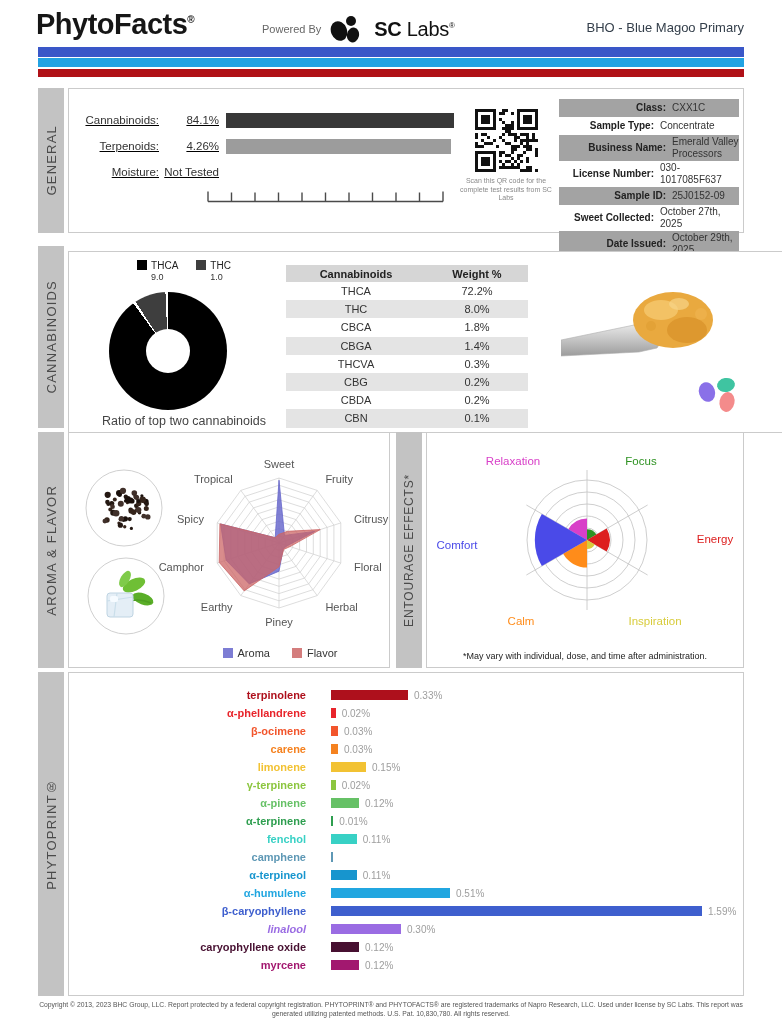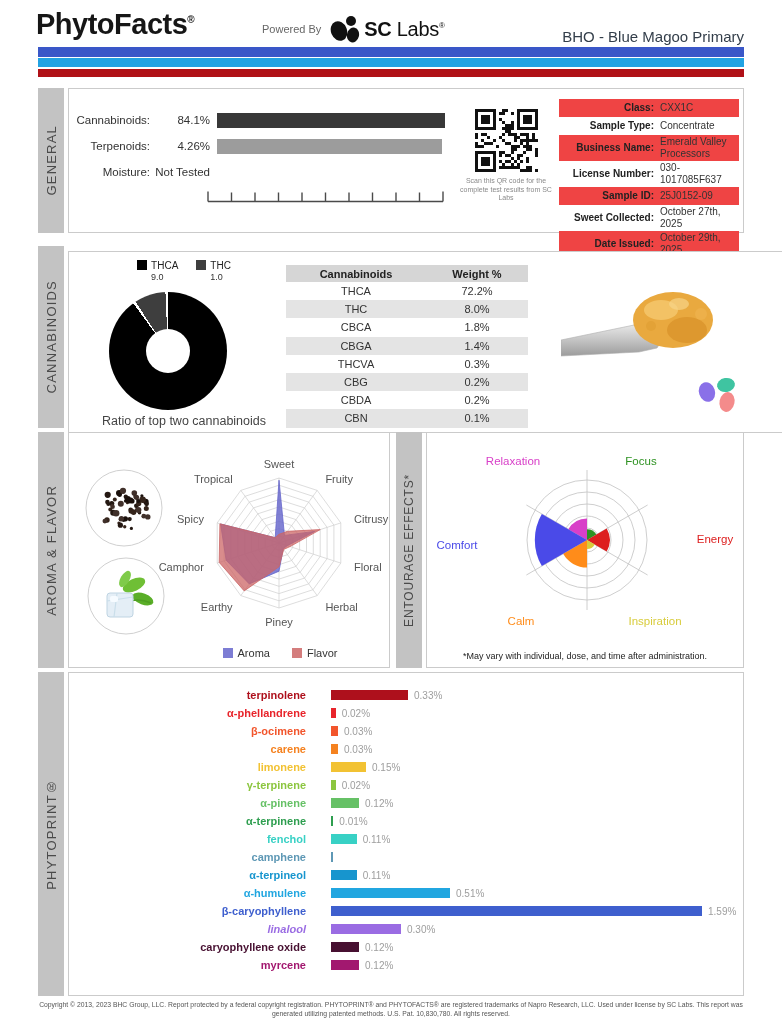--- a/index.html
+++ b/index.html
@@ -3,56 +3,56 @@
 <meta charset="utf-8">
 <style>
   html,body{margin:0;padding:0;}
   body{width:782px;height:1024px;position:relative;background:#fff;font-family:"Liberation Sans",sans-serif;overflow:hidden;}
 
   
   .brand{position:absolute;left:36px;top:8px;font-size:29px;font-weight:bold;color:#161616;letter-spacing:-0.5px;}
   .brand sup{font-size:10px;}
   .powered{position:absolute;left:262px;top:14px;display:flex;align-items:center;}
   .powered-txt{font-size:11px;color:#666;margin-right:7px;}
-  .sclabs{font-size:20px;color:#111;margin-left:4px;letter-spacing:-0.3px;}
+  .sclabs{font-size:20px;color:#111;margin-left:14px;letter-spacing:-0.3px;}
   .sclabs sup{font-size:8px;}
-  .sample-title{position:absolute;right:38px;top:28px;font-size:15px;color:#333E4A;}
+  .sample-title{position:absolute;right:38px;top:20px;font-size:13px;color:#333E4A;}
   .stripe{position:absolute;left:38px;width:706px;}
   #stripe1{top:47px;height:10px}#stripe2{top:58px;height:9px}#stripe3{top:68.5px;height:8.5px}
 
   
   .strip{position:absolute;left:38px;width:26px;background:#C3C3C3;display:flex;align-items:center;justify-content:center;}
   .strip span{writing-mode:vertical-rl;transform:rotate(180deg);font-size:13px;color:#4A4A4A;letter-spacing:1.2px;white-space:nowrap;}
   .s-general{top:88px;height:145px}
   .s-cann{top:246px;height:182px}
   .s-aroma{top:432px;height:236px}
   .s-ent{top:432px;height:236px;left:396px}
   .s-ent span{font-size:12px;letter-spacing:.8px}
   .s-phyto{top:672px;height:324px}
   .box{position:absolute;left:68px;background:#fff;border:1px solid #CBCBCB;box-sizing:border-box;}
   .b-general{top:88px;width:676px;height:145px}
   .b-cann{top:251px;width:744px;height:182px}
   .b-aroma{top:432px;width:322px;height:236px}
   .b-ent{left:426px;top:432px;width:318px;height:236px}
   .b-phyto{top:672px;width:676px;height:324px}
 
   
-  #general-rows{position:absolute;left:7px;top:18px;width:520px;}
+  #general-rows{position:absolute;left:16px;top:18px;width:520px;text-decoration:underline;}
   .gsum-row{display:flex;align-items:center;height:26px;}
   .gsum-label{width:74px;text-align:right;font-size:11.5px;color:#333;white-space:nowrap;}
   .gsum-value{width:58px;text-align:right;font-size:11.5px;color:#333;margin-left:2px;white-space:nowrap;}
   .gsum-bar{margin-left:7px;width:228px;height:15px;display:block;}
   .gsum-bar i{display:block;height:15px;}
   #ruler{position:absolute;left:138px;top:100px;}
   .qr-wrap{position:absolute;left:373px;top:20px;width:128px;text-align:center;}
   #qr{display:block;margin:0 auto;background:#fff;}
   .qr-cap{margin:5px auto 0;width:100px;font-size:7px;line-height:8.5px;color:#8A8A8A;}
   #info-table{position:absolute;left:490px;top:10px;width:180px;}
   .info-row{display:flex;align-items:center;min-height:16px;padding:1px 0;font-size:10px;line-height:12px;}
-  .info-row.alt{background:#ef4444;}
+  .info-row.alt{background:#a3a3a3;padding-left:12px;}
   .info-label{width:95px;text-align:right;font-weight:bold;color:#222;}
   .info-value{flex:1;padding-left:6px;color:#333;}
 
   
   #donut-legend{position:absolute;left:0;top:8px;width:230px;display:flex;justify-content:center;gap:18px;}
   .dl-item{font-size:10px;color:#222;}
   .dl-sq{display:inline-block;width:10px;height:10px;margin-right:4px;vertical-align:-1px;}
   .dl-val{margin-left:14px;font-size:9px;color:#333;margin-top:1px;}
   #donut{position:absolute;left:40px;top:40px;width:118px;height:118px;border-radius:50%;}
   #donut .hole{position:absolute;left:37px;top:37px;width:44px;height:44px;border-radius:50%;background:#fff;}

